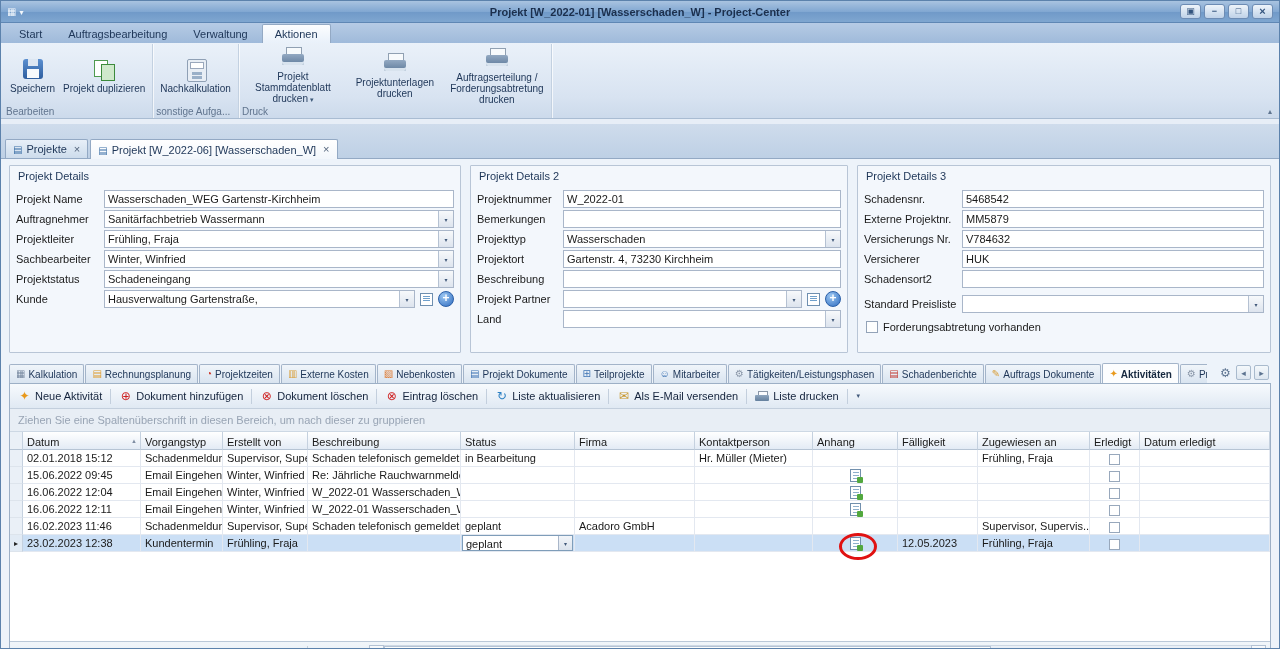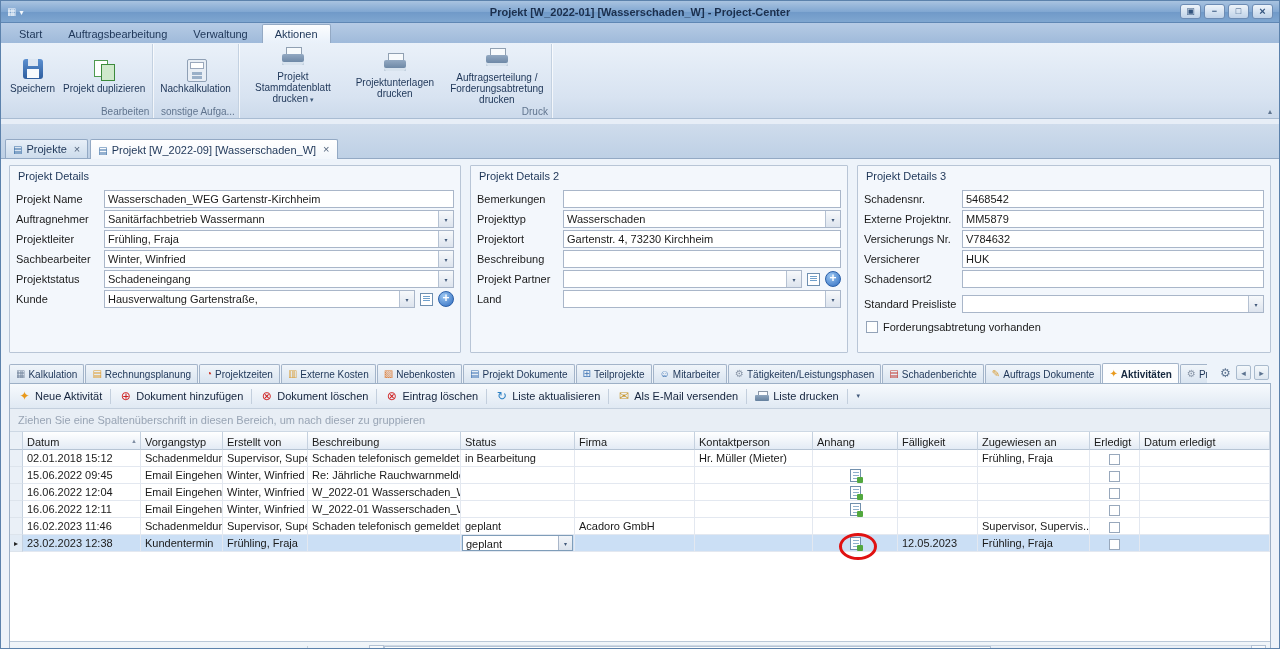--- a/index.html
+++ b/index.html
@@ -25,21 +25,21 @@
 .rtab{padding:3px 12px;color:#1d3557;border-radius:2px 2px 0 0;line-height:12px}
 .rtab.active{background:linear-gradient(#fcfdff,#e9f1fa);border:1px solid #93a9c4;border-bottom:none}
 .rbody{height:76px;background:linear-gradient(#eaf1f9,#d8e3f1 72%,#ccdaeb);border-bottom:1px solid #a9bcd2;display:flex;position:relative;padding:1px 0 0 2px}
 .rgroups{display:flex}
 .rgroup{display:flex;flex-direction:column;border-right:1px solid #c3d1e1;box-shadow:1px 0 0 rgba(255,255,255,.7);padding:1px 3px 0}
 .rgrow{display:flex;flex:1;align-items:center}
 .rbtn{max-width:102px;min-width:46px;display:flex;flex-direction:column;align-items:center;gap:2px;padding:2px 4px 0;text-align:center;color:#1d3557;font-size:10px;line-height:11px}
 .ricon{position:relative;width:26px;height:22px;display:block}
 .rbl{display:block}
 .rcaret{font-size:7px;color:#3c5878}
-.rglabel{height:13px;line-height:13px;text-align:right;color:#60748e;font-size:10px;white-space:nowrap}
+.rglabel{height:13px;line-height:13px;text-align:left;color:#60748e;font-size:10px;white-space:nowrap}
 .ribcol{position:absolute;right:7px;bottom:2px;color:#5f7590;font-size:8px}
 .ribcol::before{content:"▴"}
 .ico-save::before{content:"";position:absolute;left:3px;top:0;width:20px;height:20px;background:linear-gradient(#5b8fd0,#2d5d9e);border-radius:3px}
 .ico-save::after{content:"";position:absolute;left:8px;top:0;width:10px;height:7px;background:#dce6f2;box-shadow:0 11px 0 1px #f6f9fc}
 .ico-duplicate::before{content:"";position:absolute;left:3px;top:1px;width:12px;height:15px;background:#fff;border:1px solid #4f9a4f}
 .ico-duplicate::after{content:"";position:absolute;left:10px;top:5px;width:12px;height:15px;background:#cfe9cb;border:1px solid #3c8a3c}
 .ico-calc::before{content:"";position:absolute;left:4px;top:0;width:18px;height:21px;background:#e8eef5;border:1px solid #8fa0b5;border-radius:2px}
 .ico-calc::after{content:"";position:absolute;left:7px;top:3px;width:12px;height:5px;background:#fff;border:1px solid #9aa8bc;box-shadow:0 8px 0 -2px #9ab0c8,0 12px 0 -2px #9ab0c8}
 .ico-print::before{content:"";position:absolute;left:6px;top:0;width:14px;height:9px;background:#f7fafc;border:1px solid #90a0b2}
 .ico-print::after{content:"";position:absolute;left:2px;top:7px;width:22px;height:11px;background:linear-gradient(#93a9c2,#607c9c);border-radius:2px;box-shadow:inset 0 -3px 0 #d8e3ee}
@@ -204,21 +204,21 @@
   <div class="gapstrip"></div>
 
   <div class="dtabs">
       <div class="dtab">
         <span class="dticon"></span>
         <span class="dtlabel">Projekte</span>
         <span class="dtclose">×</span>
       </div>
       <div class="dtab active">
         <span class="dticon"></span>
-        <span class="dtlabel">Projekt [W_2022-09] [Wasserschaden_W]</span>
+        <span class="dtlabel">Projekt [W_2022-06] [Wasserschaden_W]</span>
         <span class="dtclose">×</span>
       </div>
     </div>
 
   <div class="prow">
       <div class="panel p0">
         <div class="ptitle">Projekt Details</div>
         <div class="pbody">
           <div class="frow">
             <span class="flabel">Projekt Name</span>
@@ -261,20 +261,26 @@
               <span class="ddbtn">▾</span>
             </div>
             <span class="edbtn"></span>
             <span class="plusbtn">+</span>
           </div>
         </div>
       </div>
       <div class="panel p1">
         <div class="ptitle">Projekt Details 2</div>
         <div class="pbody">
+          <div class="frow">
+            <span class="flabel">Projektnummer</span>
+            <div class="fctl">
+              <span class="fval">W_2022-01</span>
+            </div>
+          </div>
           <div class="frow">
             <span class="flabel">Bemerkungen</span>
             <div class="fctl">
               <span class="fval"></span>
             </div>
           </div>
           <div class="frow">
             <span class="flabel">Projekttyp</span>
             <div class="fctl">
               <span class="fval">Wasserschaden</span>

